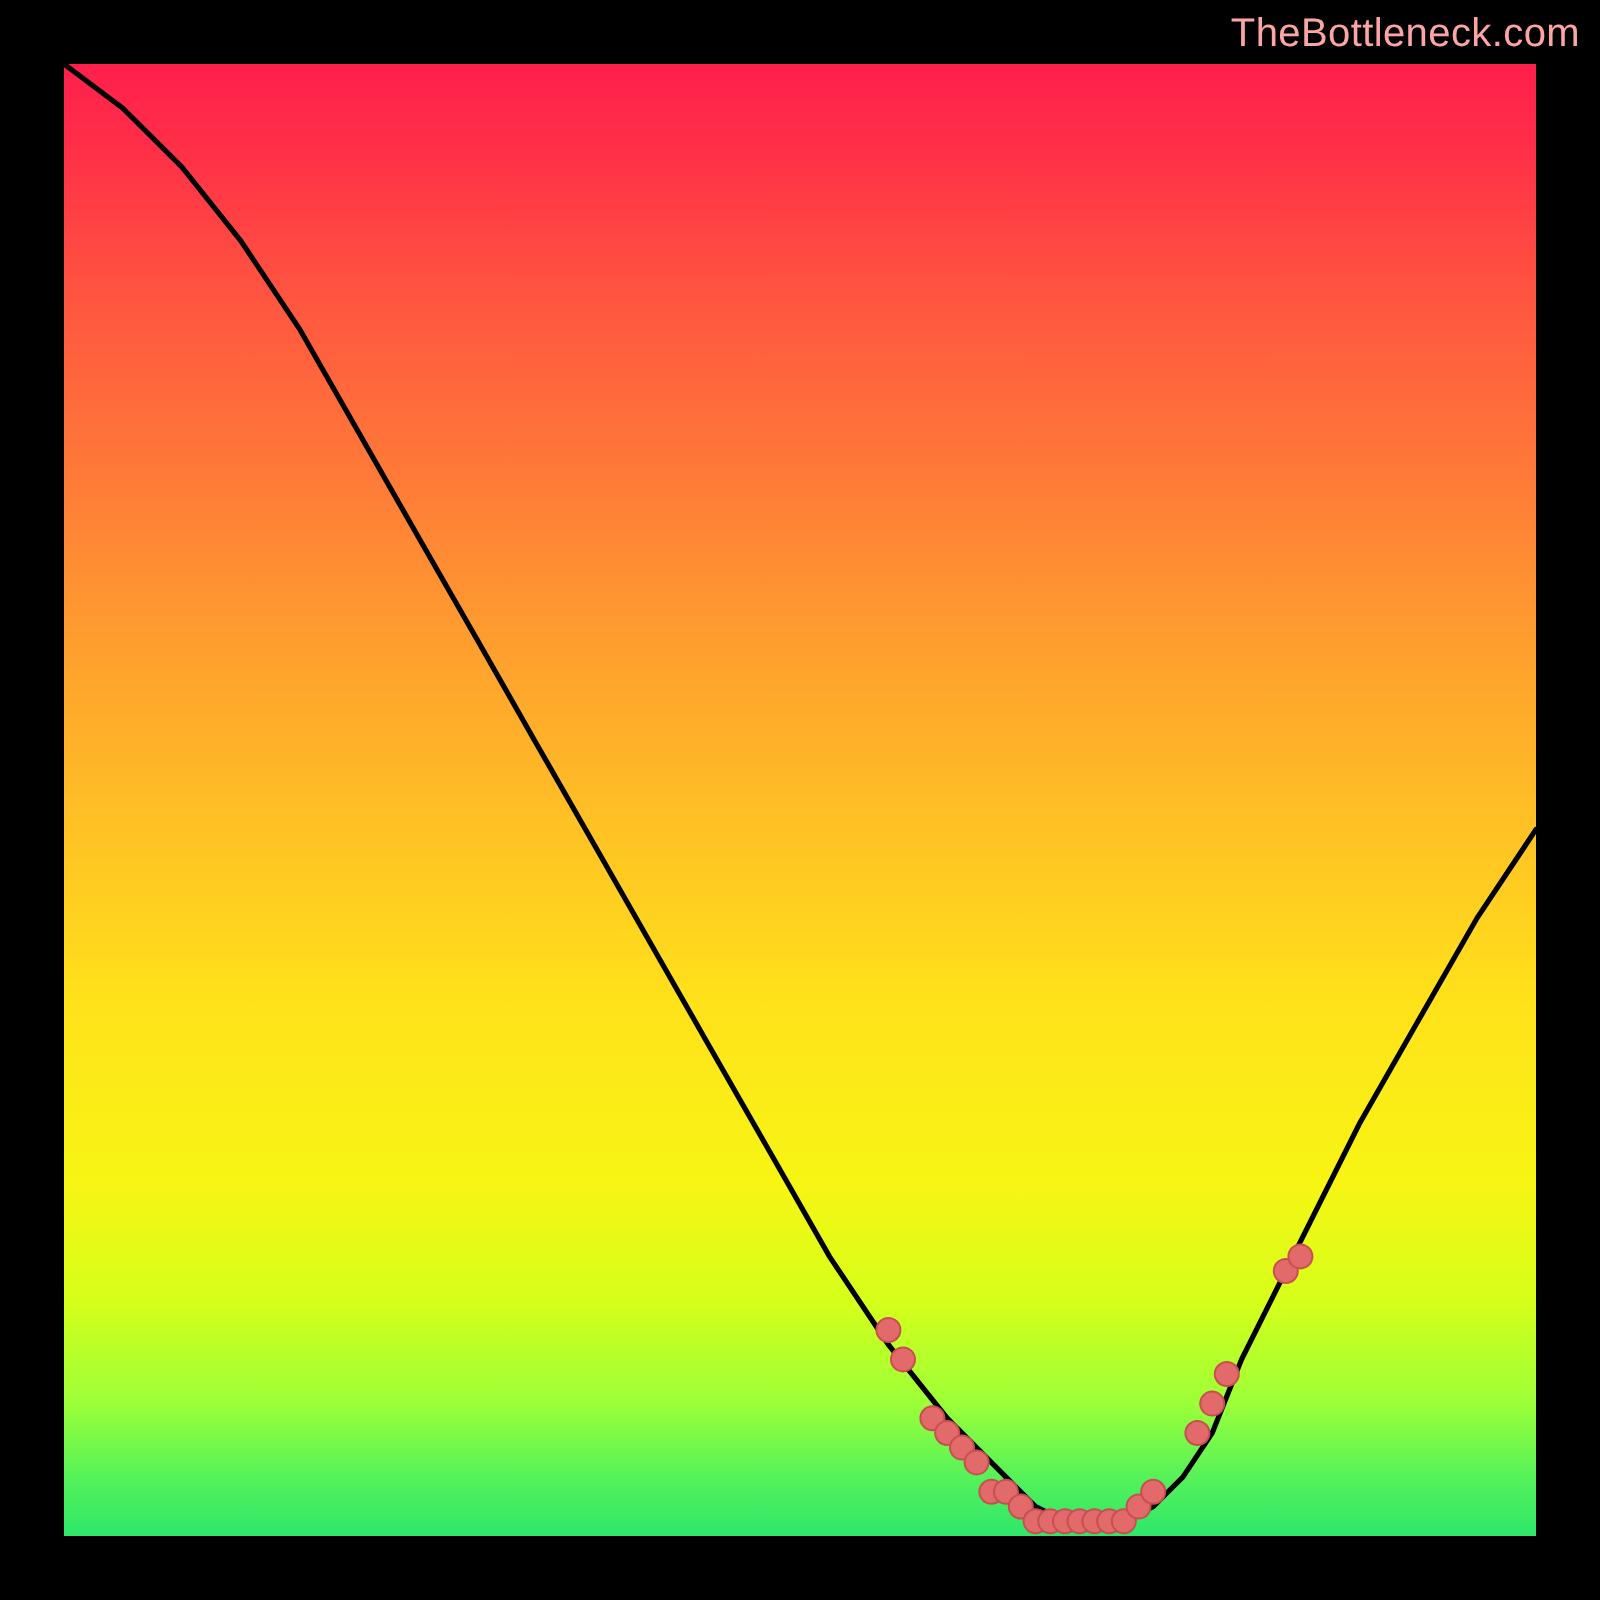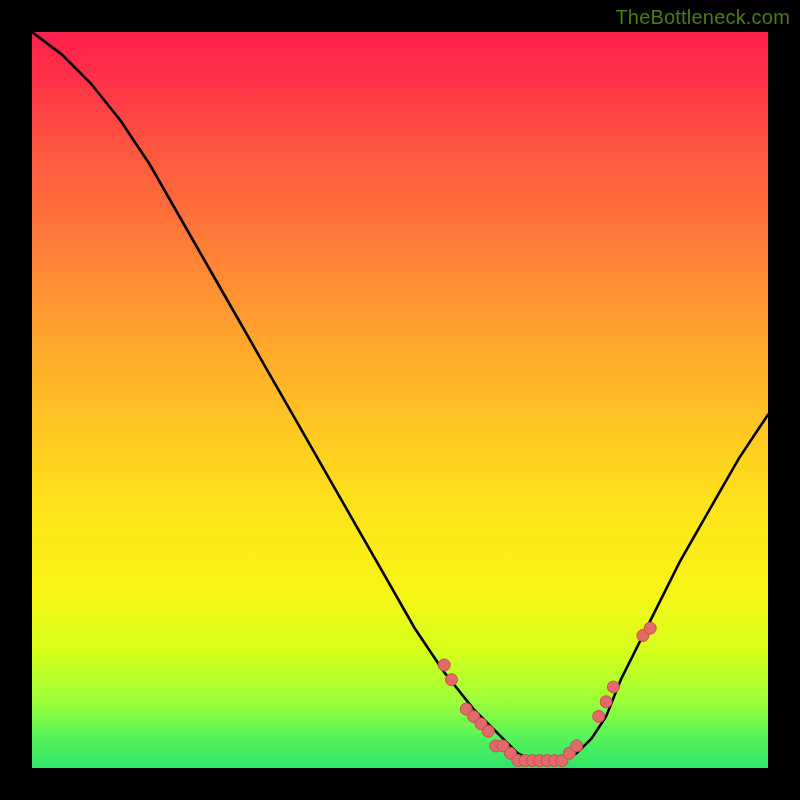--- a/index.html
+++ b/index.html
@@ -42,21 +42,21 @@
   svg.plot {
     position: absolute;
     left: 0; top: 0;
     width: 736px;
     height: 736px;
   }
   .attribution {
     position: absolute;
     top: 6px;
     right: 10px;
-    color: #4d7c0f;
+    color: #fca5a5;
     font-size: 20px;
     letter-spacing: 0.2px;
     font-weight: 500;
   }
 </style>
 </head>
 <body>
 
 <div class="attribution">TheBottleneck.com</div>
 

